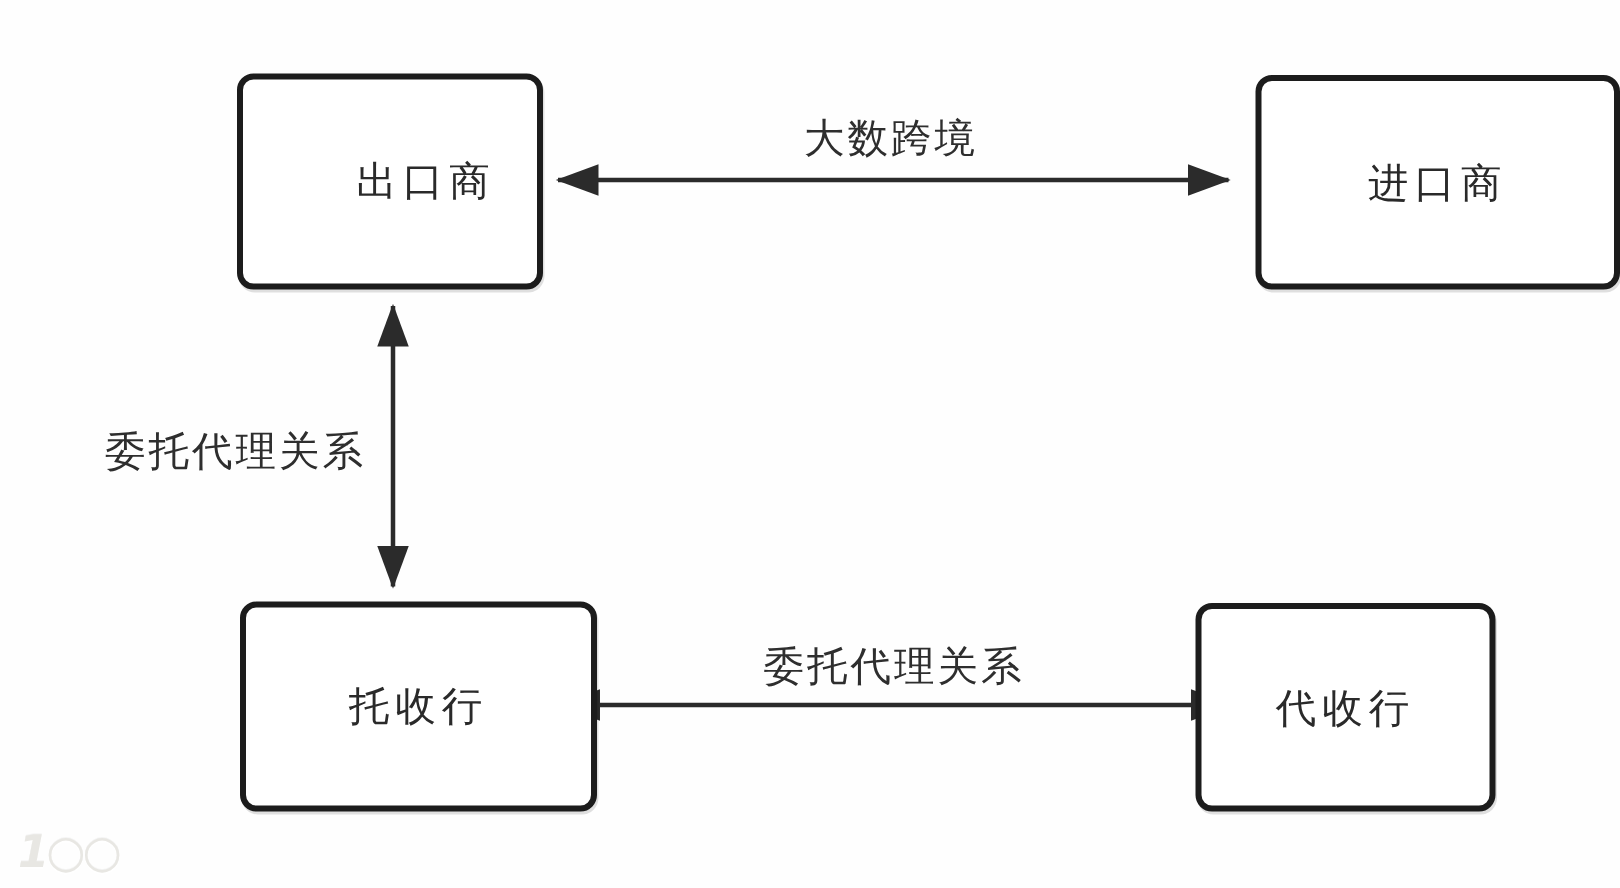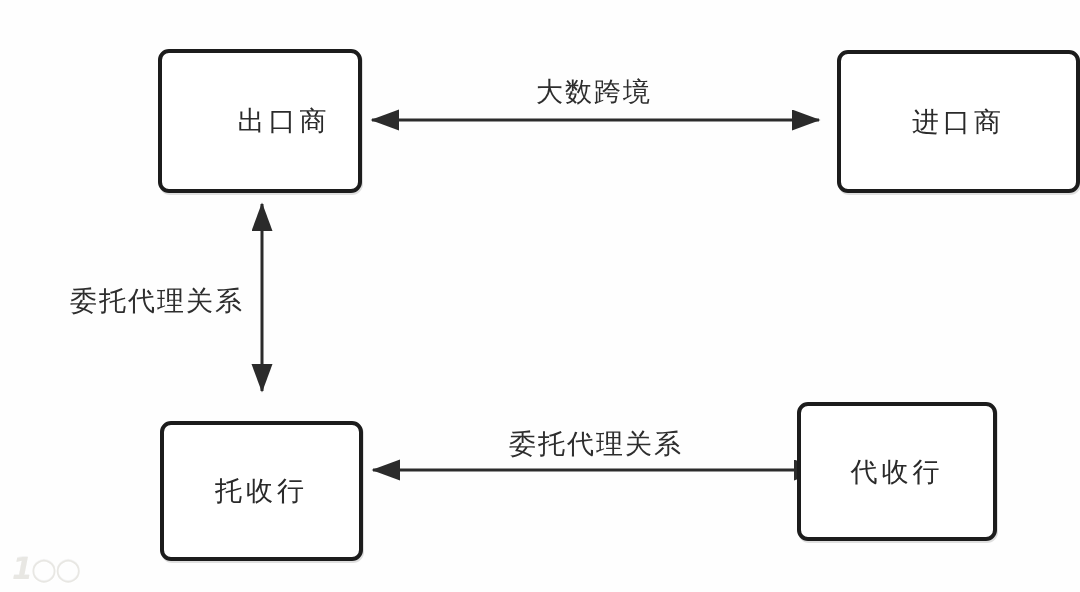--- a/index.html
+++ b/index.html
@@ -93,21 +93,21 @@
   </svg>
 
   <div class="node" style="left:158px; top:49px; width:204px; height:144px;padding-left:48px;">
     <span>出口商</span>
   </div>
 
   <div class="node" style="left:827px; top:50px; width:243px; height:143px;margin-left:10px;">
     <span>进口商</span>
   </div>
 
-  <div class="node" style="left:160px; top:401px; width:203px; height:140px;margin-top:20px;">
+  <div class="node" style="left:160px; top:401px; width:238px; height:140px;">
     <span>托收行</span>
   </div>
 
   <div class="node" style="left:797px; top:402px; width:200px; height:139px;">
     <span>代收行</span>
   </div>
 
   <div class="edge-label centered" style="left:594px; top:74px;">大数跨境</div>
 
   <div class="edge-label" style="left:70px; top:283px;">委托代理关系</div>

